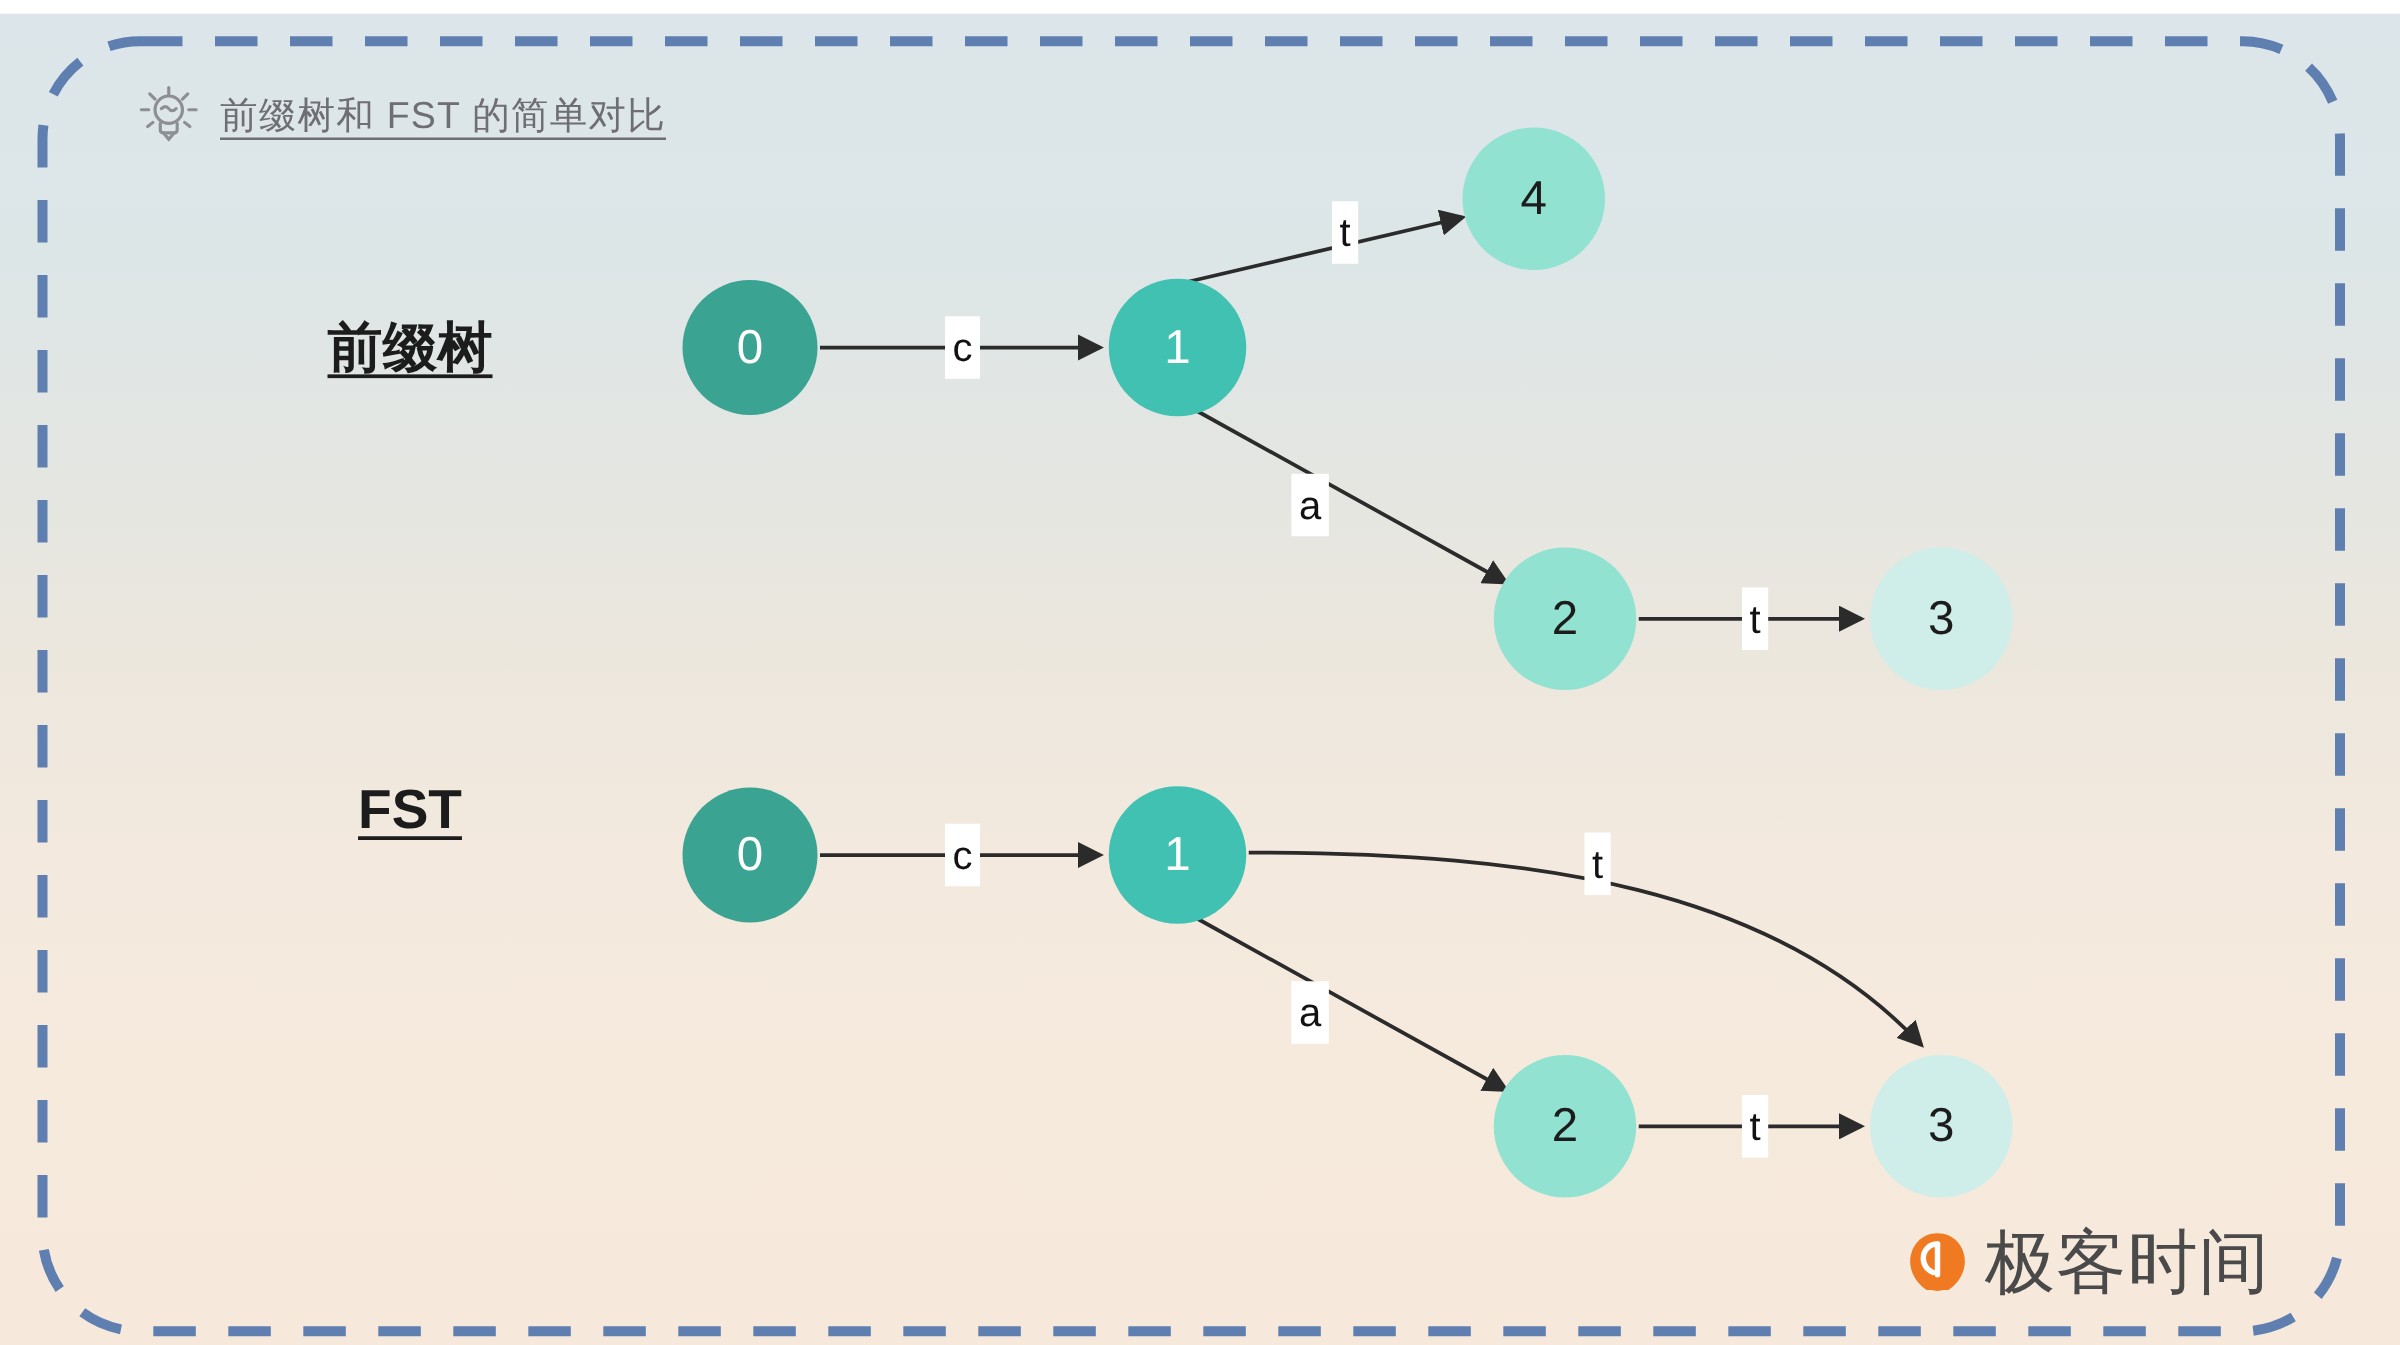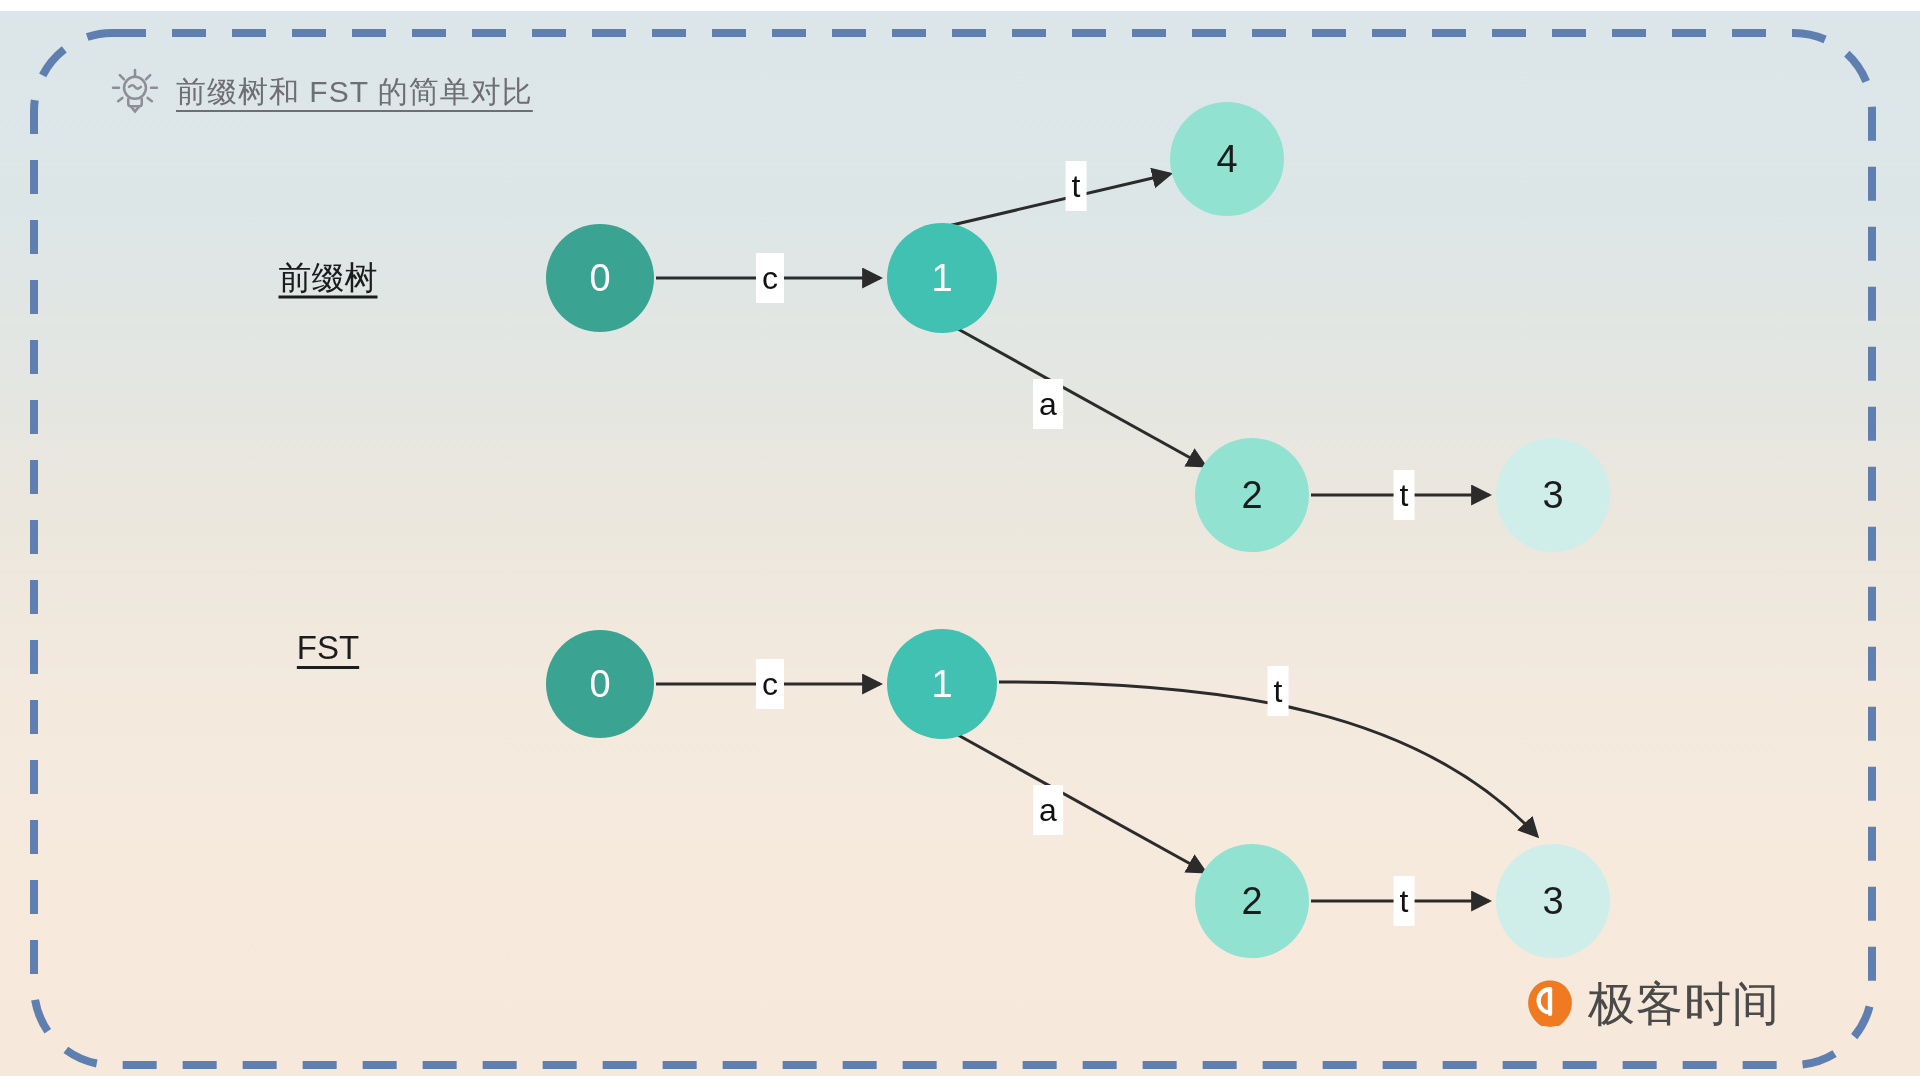--- a/index.html
+++ b/index.html
@@ -60,22 +60,22 @@
     color: #6e6e74;
     letter-spacing: 1px;
     text-decoration: underline;
     text-underline-offset: 8px;
     text-decoration-thickness: 2px;
     white-space: nowrap;
   }
   
   .row-label {
     position: absolute;
-    font-size: 33px;
-    font-weight: normal;
+    font-size: 44px;
+    font-weight: bold;
     color: #1c1c1c;
     text-decoration: underline;
     text-underline-offset: 7px;
     text-decoration-thickness: 3px;
     white-space: nowrap;
     transform: translate(-50%, -50%);
   }
   #label-trie { left: 328px; top: 267px; }
   #label-fst  { left: 328px; top: 637px; }
 
@@ -105,21 +105,21 @@
   .logo {
     position: absolute;
     left: 1522px;
     top: 962px;
     display: flex;
     align-items: center;
     gap: 10px;
   }
   .logo-mark { width: 56px; height: 56px; flex: 0 0 auto; }
   .logo-text {
-    font-size: 47px;
+    font-size: 56px;
     color: #4a4a4a;
     letter-spacing: 1px;
     white-space: nowrap;
     font-family: "DejaVu Sans", sans-serif;
   }
 </style>
 </head>
 <body>
 
 <div id="canvas">

